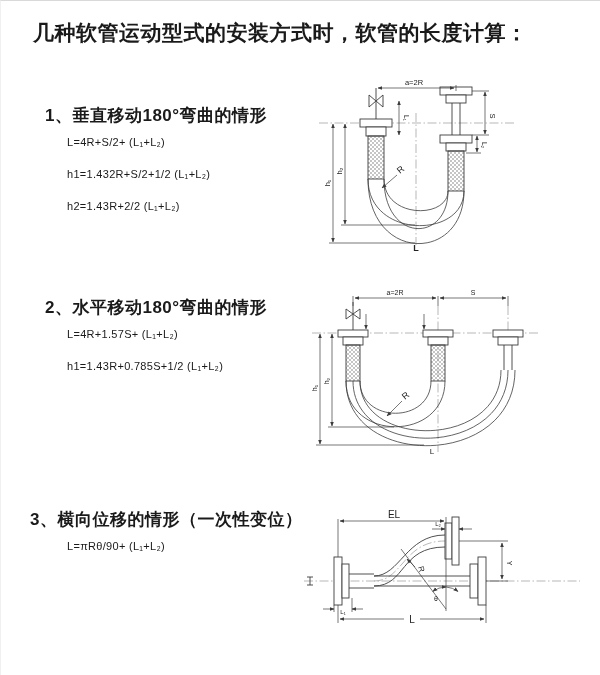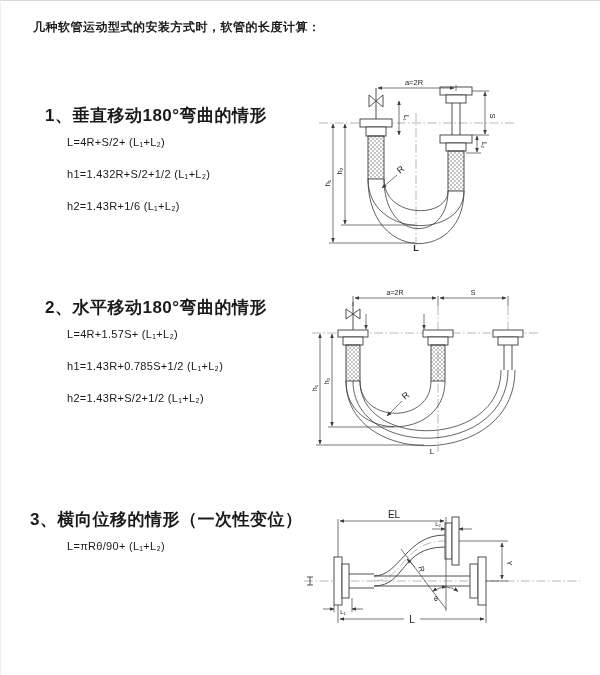--- a/index.html
+++ b/index.html
@@ -2,38 +2,38 @@
 <html><head>
 <meta charset="utf-8">
 <style>
   html,body{margin:0;padding:0;background:#fff;}
   .page{
     position:relative;width:600px;height:675px;background:#ffffff;
     border-top:1px solid #d9d9d9;border-left:1px solid #f0f0f0;border-right:1px solid #f0f0f0;
     font-family:"Liberation Sans","DejaVu Sans",sans-serif;color:#1a1a1a;overflow:hidden;
   }
   .doc-title{
-    position:absolute;left:32px;top:18px;font-size:12px;font-weight:bold;letter-spacing:.5px;
+    position:absolute;left:32px;top:18px;font-size:21px;font-weight:bold;letter-spacing:.5px;
   }
   .sec-heading{position:absolute;font-size:17px;font-weight:bold;letter-spacing:.5px;}
   .formula{position:absolute;font-size:11px;font-weight:400;letter-spacing:.3px;white-space:pre;}
   .diagram{position:absolute;}
   svg text{font-family:"Liberation Sans","DejaVu Sans",sans-serif;fill:#222;}
 </style>
 </head>
 <body>
 
 <div class="page">
 
   <div class="doc-title">几种软管运动型式的安装方式时，软管的长度计算：</div>
 
   <div class="sec-heading" style="left:44px;top:103px;">1、垂直移动180°弯曲的情形</div>
   <div class="formula" style="left:66px;top:135px;">L=4R+S/2+ (L₁+L₂)</div>
   <div class="formula" style="left:66px;top:167px;">h1=1.432R+S/2+1/2 (L₁+L₂)</div>
-  <div class="formula" style="left:66px;top:199px;">h2=1.43R+1/6 (L₁+L₂)</div>
+  <div class="formula" style="left:66px;top:199px;">h2=1.43R+2/2 (L₁+L₂)</div>
 
   <svg class="diagram" style="left:310px;top:72px;" width="220" height="180" viewBox="0 0 220 180">
     <defs>
       <marker id="ar1" viewBox="0 0 10 10" refX="9" refY="5" markerWidth="7" markerHeight="7" orient="auto-start-reverse">
         <path d="M0,1 L10,5 L0,9 z" fill="#3c3c3c"></path>
       </marker>
       <pattern id="ht1" width="4" height="4" patternUnits="userSpaceOnUse">
         <path d="M0,4 L4,0 M0,0 L4,4" stroke="#8a8a8a" stroke-width="0.5"></path>
       </pattern>
     </defs>
@@ -97,21 +97,20 @@
       <text x="19" y="110" transform="rotate(-90,19,110)" text-anchor="middle">h₁</text>
       <text x="31" y="98" transform="rotate(-90,31,98)" text-anchor="middle">h₂</text>
       <text x="89" y="101" font-size="9" transform="rotate(-40,89,101)">R</text>
       <text x="105" y="178" font-size="9" font-weight="bold" text-anchor="middle">L</text>
     </g>
   </svg>
 
   <div class="sec-heading" style="left:44px;top:295px;">2、水平移动180°弯曲的情形</div>
   <div class="formula" style="left:66px;top:327px;">L=4R+1.57S+ (L₁+L₂)</div>
   <div class="formula" style="left:66px;top:359px;">h1=1.43R+0.785S+1/2 (L₁+L₂)</div>
-  <div class="formula" style="left:66px;top:391px;">h2=1.43R+S/2+1/2 (L₁+L₂)</div>
 
   <svg class="diagram" style="left:305px;top:283px;" width="240" height="175" viewBox="0 0 240 175">
     <defs>
       <marker id="ar2" viewBox="0 0 10 10" refX="9" refY="5" markerWidth="7" markerHeight="7" orient="auto-start-reverse">
         <path d="M0,1 L10,5 L0,9 z" fill="#3c3c3c"></path>
       </marker>
       <pattern id="ht2" width="4" height="4" patternUnits="userSpaceOnUse">
         <path d="M0,4 L4,0 M0,0 L4,4" stroke="#8a8a8a" stroke-width="0.5"></path>
       </pattern>
     </defs>

